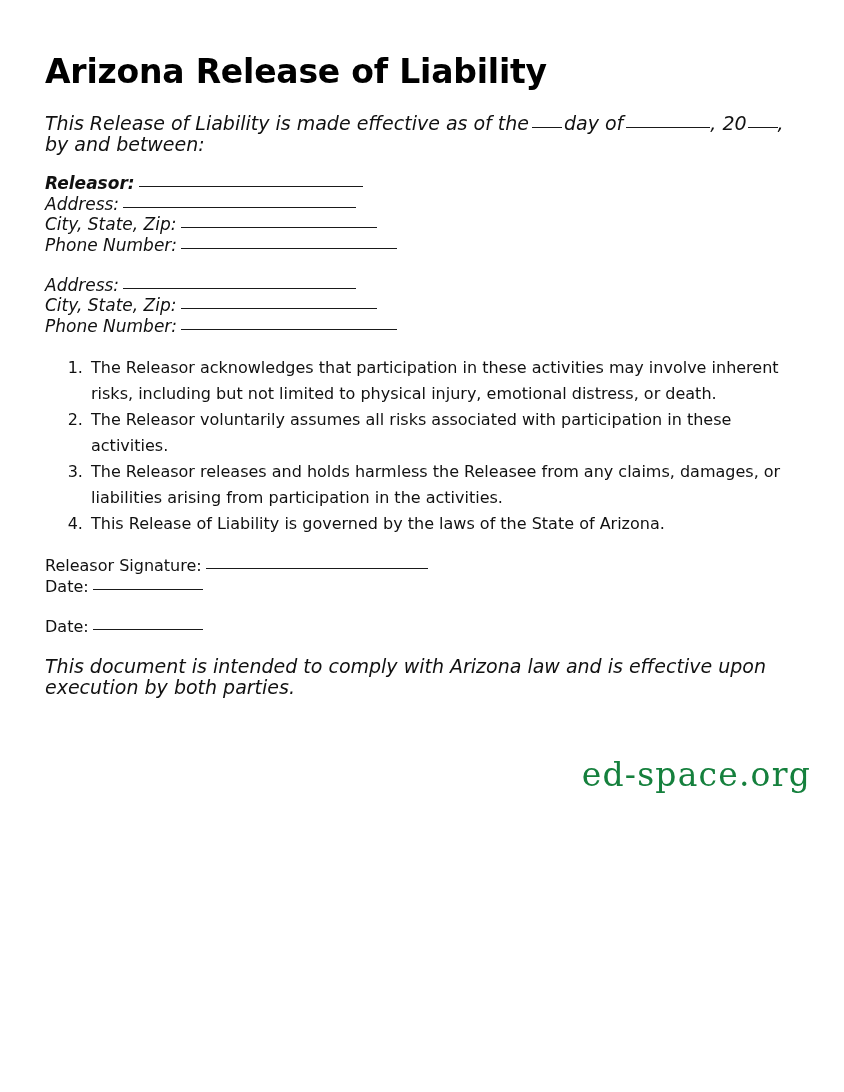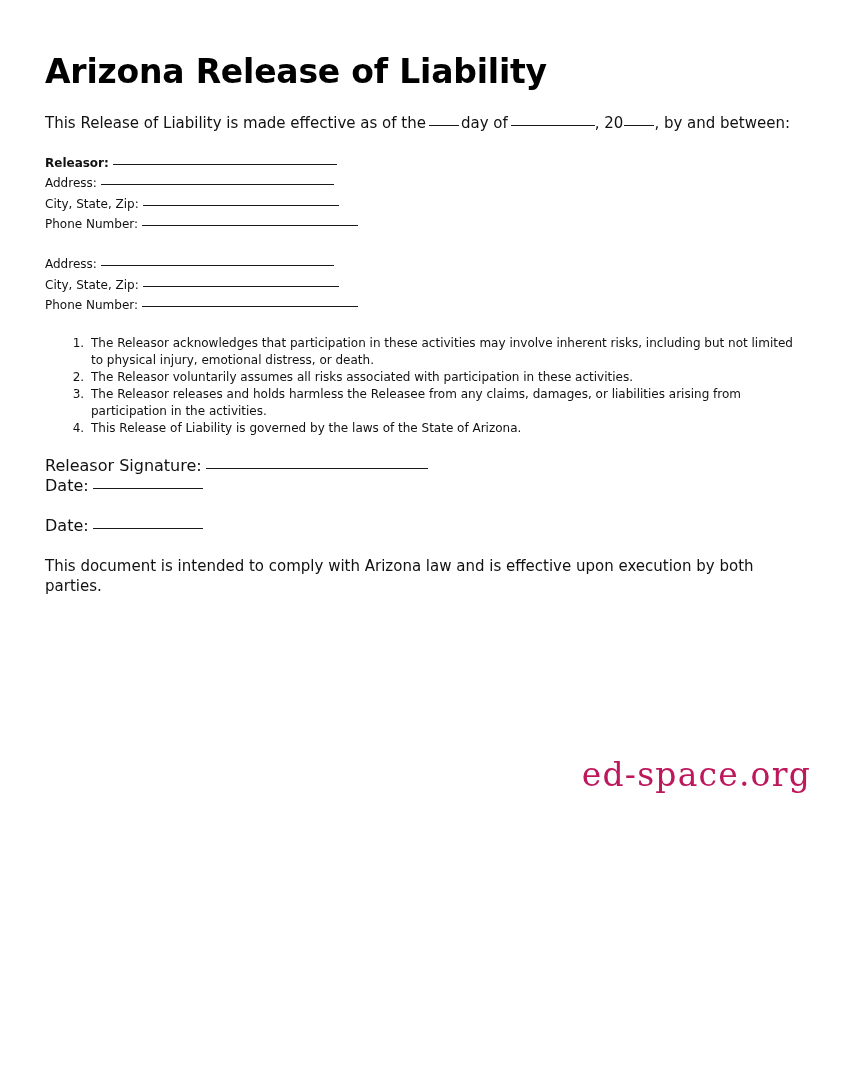--- a/index.html
+++ b/index.html
@@ -34,34 +34,36 @@
   .doc-title {
     font-size: 33px;
     font-weight: bold;
     letter-spacing: -0.2px;
     line-height: 40px;
     margin: 0 0 21px 0;
     color: #000000;
   }
 
   p.para {
-    font-size: 15px;
+    font-size: 19px;
     line-height: 20.6px;
     margin: 0 0 19px 0;
     color: #111111;
+    font-style: italic;
   }
 
   .block {
     margin: 0 0 19px 0;
   }
 
   .block .line {
-    font-size: 12px;
+    font-size: 17px;
     line-height: 20.6px;
     white-space: nowrap;
+    font-style: italic;
   }
 
   .lbl-bold {
     font-weight: bold;
   }
 
   .rule {
     display: inline-block;
     border-bottom: 1.6px solid #1a1a1a;
     height: 0;
@@ -78,22 +80,22 @@
   .r-inline-day   { width: 30px;  margin-left: 3px; margin-right: 2px; }
   .r-inline-month { width: 84px;  margin-left: 3px; margin-right: 0px; }
   .r-inline-year  { width: 30px;  margin-left: 1px; margin-right: 0px; }
 
   .r-sig  { width: 222px; }
   .r-date { width: 110px; }
 
   ol.terms {
     margin: 0 0 19px 0;
     padding-left: 43px;
-    font-size: 12px;
-    line-height: 17px;
+    font-size: 16px;
+    line-height: 26px;
   }
   ol.terms li {
     margin: 0;
     padding-left: 3px;
   }
 
   .sig-block {
     margin: 0 0 19px 0;
   }
   .sig-block .line {
@@ -102,21 +104,21 @@
     white-space: nowrap;
   }
 
   .watermark {
     position: absolute;
     right: 33px;
     bottom: 22px;
     font-family: "DejaVu Serif", "Liberation Serif", serif;
     font-size: 33px;
     letter-spacing: 1.2px;
-    color: #be185d;
+    color: #15803d;
     white-space: nowrap;
   }
 </style>
 </head>
 <body>
 
 <div class="page">
   <div class="content">
 
     <h1 class="doc-title">Arizona Release of Liability</h1>

